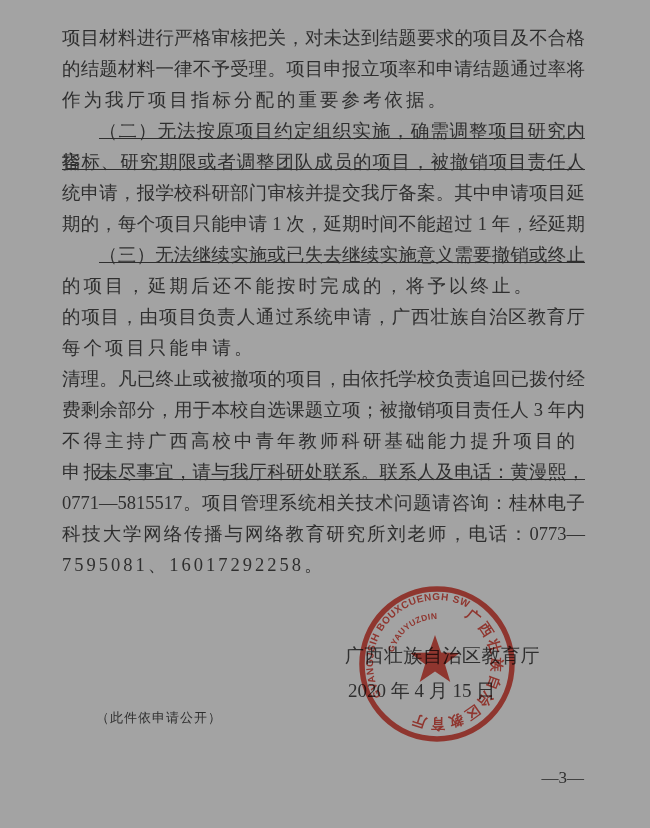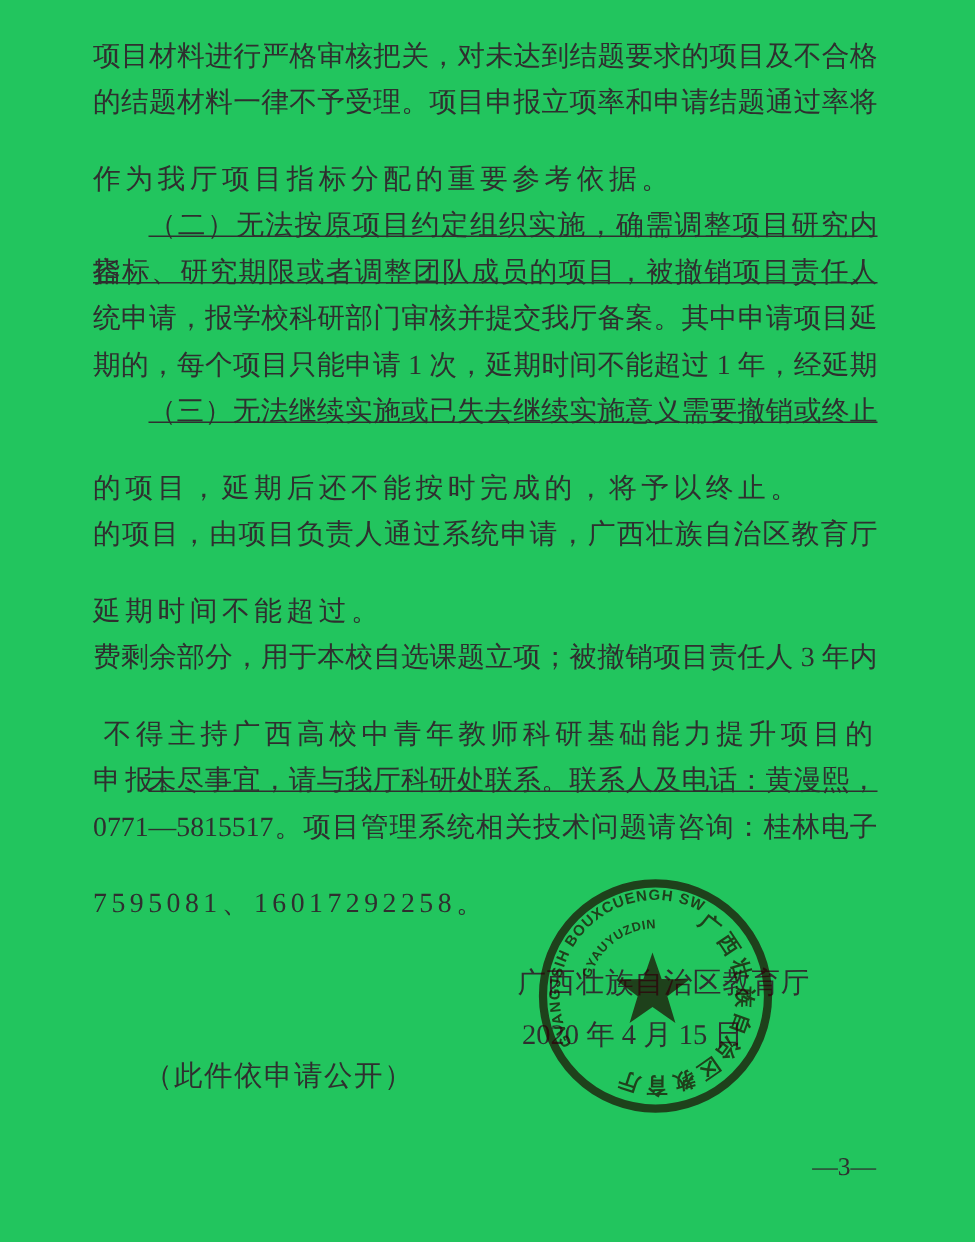--- a/index.html
+++ b/index.html
@@ -7,43 +7,42 @@
     width: 650px; height: 828px;
     background: #ffffff;
     overflow: hidden;
     position: relative;
     font-family: "Liberation Serif", "DejaVu Serif", serif;
   }
   .page {
     position: absolute;
     left: 0; top: 0;
     width: 650px; height: 828px;
-    background: #22c55e;
+    background: #a3a3a3;
     color: #2f2f2f;
   }
   
   .doc {
     position: absolute;
     left: 62px; top: 23px;
     width: 523px;
     font-size: 18.5px;
     line-height: 31px;
     color: #2f2f2f;
   }
   .line {
     height: 31px;
     text-align: justify;
     text-align-last: justify;
     white-space: normal;
   }
   .line.l {
-    text-align: right;
+    text-align: left;
     text-align-last: left;
     letter-spacing: 3px;
-    margin-top: 20px;
   }
   .line.i { text-indent: 2em; text-decoration: underline; }
 
   
   .sig-org {
     position: absolute;
     left: 345px; top: 645px;
     font-size: 19px;
     line-height: 22px;
     letter-spacing: 0.5px;
@@ -52,21 +51,21 @@
   .sig-date {
     position: absolute;
     left: 348px; top: 680px;
     font-size: 19px;
     line-height: 22px;
     color: #2f2f2f;
   }
   .note {
     position: absolute;
     left: 96px; top: 707px;
-    font-size: 19px;
+    font-size: 13px;
     line-height: 22px;
     letter-spacing: 1px;
     color: #2f2f2f;
   }
   .pagenum {
     position: absolute;
     right: 66px; top: 768px;
     font-size: 17px;
     line-height: 20px;
     color: #2f2f2f;
@@ -96,25 +95,27 @@
     <div class="line">项目材料进行严格审核把关，对未达到结题要求的项目及不合格</div>
     <div class="line">的结题材料一律不予受理。项目申报立项率和申请结题通过率将</div>
     <div class="line l">作为我厅项目指标分配的重要参考依据。</div>
     <div class="line i">（二）无法按原项目约定组织实施，确需调整项目研究内容、</div>
     <div class="line">指标、研究期限或者调整团队成员的项目，被撤销项目责任人</div>
     <div class="line">统申请，报学校科研部门审核并提交我厅备案。其中申请项目延</div>
     <div class="line">期的，每个项目只能申请 1 次，延期时间不能超过 1 年，经延期</div>
     <div class="line i">（三）无法继续实施或已失去继续实施意义需要撤销或终止</div>
     <div class="line l">的项目，延期后还不能按时完成的，将予以终止。</div>
     <div class="line">的项目，由项目负责人通过系统申请，广西壮族自治区教育厅</div>
-    <div class="line l">延期时间不能超过。</div>
+    <div class="line l">每个项目只能申请。</div>
+    <div class="line">清理。凡已终止或被撤项的项目，由依托学校负责追回已拨付经</div>
     <div class="line">费剩余部分，用于本校自选课题立项；被撤销项目责任人 3 年内</div>
     <div class="line l">不得主持广西高校中青年教师科研基础能力提升项目的申报。</div>
     <div class="line i">未尽事宜，请与我厅科研处联系。联系人及电话：黄漫熙，</div>
     <div class="line">0771—5815517。项目管理系统相关技术问题请咨询：桂林电子</div>
+    <div class="line">科技大学网络传播与网络教育研究所刘老师，电话：0773—</div>
     <div class="line l">7595081、16017292258。</div>
   </div>
 
   <div class="sig-org">广西壮族自治区教育厅</div>
   <div class="sig-date">2020 年 4 月 15 日</div>
   <div class="note">（此件依申请公开）</div>
   <div class="pagenum">—3—</div>
 
   <svg class="seal" viewBox="0 0 164 164" xmlns="http://www.w3.org/2000/svg">
     <defs>

